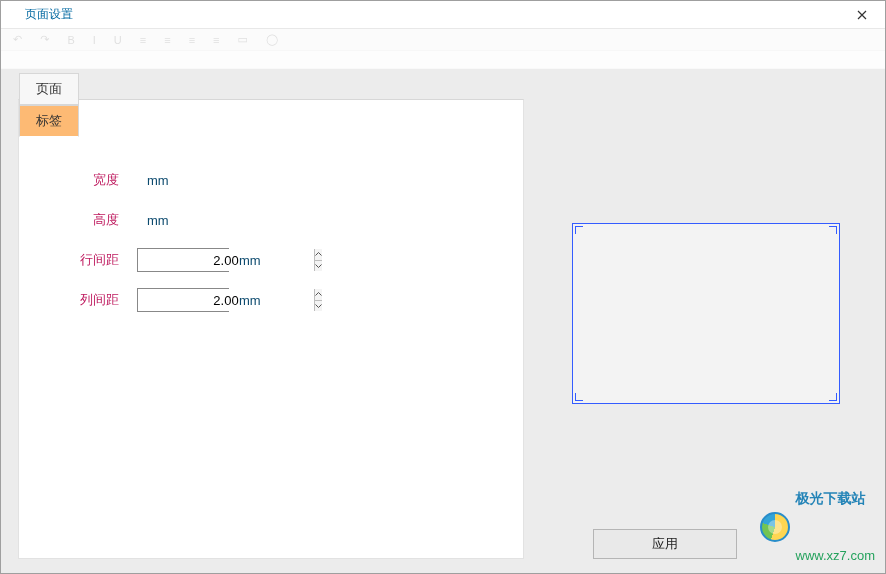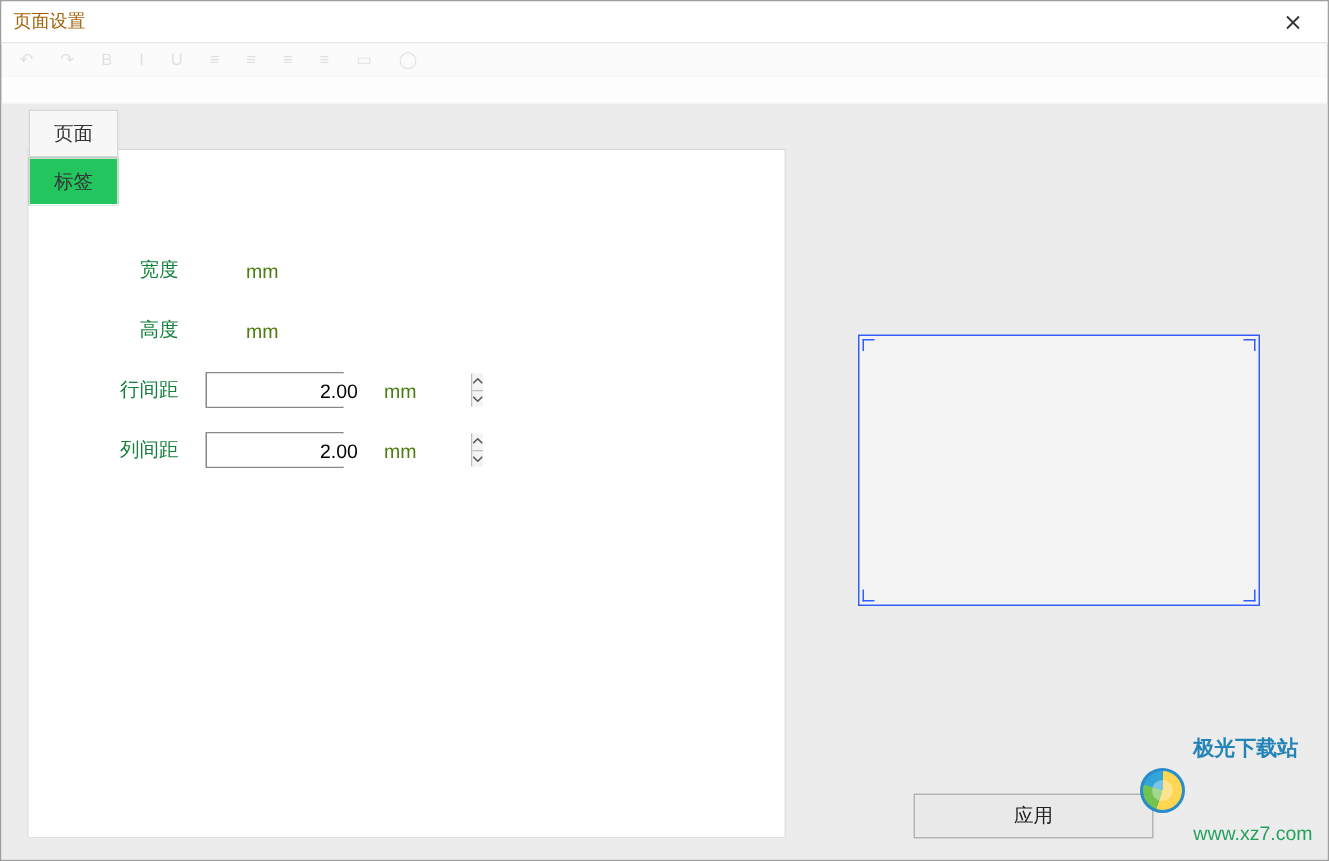--- a/index.html
+++ b/index.html
@@ -29,21 +29,22 @@
   height: 28px;
   display: flex;
   align-items: center;
   padding: 0 0 0 8px;
   background: #ffffff;
   border-bottom: 1px solid #e8e8e8;
   position: relative;
 }
 .titlebar-title {
   font-size: 12px;
-  color: #a16207;
+  color: #0369a1;
+  margin-left: 16px;
 }
 .close-btn {
   position: absolute;
   right: 0;
   top: 0;
   width: 46px;
   height: 28px;
   display: flex;
   align-items: center;
   justify-content: center;
@@ -95,21 +96,21 @@
   color: #333;
   border: 1px solid transparent;
   cursor: pointer;
 }
 .tab.inactive {
   background: #f7f7f7;
   border: 1px solid #d7d7d7;
   border-bottom: 1px solid #d7d7d7;
 }
 .tab.active {
-  background: #22c55e;
+  background: #fdba74;
   border: 1px solid #d7d7d7;
   border-bottom: 1px solid #ffffff;
 }
 
 
 .tab-content {
   position: absolute;
   left: 17px;
   top: 30px;
   width: 506px;
@@ -128,27 +129,27 @@
 .row {
   display: flex;
   align-items: center;
   height: 28px;
   margin-bottom: 12px;
 }
 .row-label {
   width: 70px;
   text-align: right;
   font-size: 13px;
-  color: #15803d;
+  color: #be185d;
   margin-right: 18px;
 }
 .row-unit {
-  margin-left: 27px;
-  font-size: 13px;
-  color: #4d7c0f;
+  margin-left: 10px;
+  font-size: 13px;
+  color: #0c4a6e;
 }
 
 
 .spinner {
   width: 92px;
   height: 24px;
   border: 1px solid #888;
   display: flex;
   background: #fff;
 }
@@ -205,31 +206,30 @@
 .corner.tl { left: 2px; top: 2px; border-right:none; border-bottom:none; }
 .corner.tr { right: 2px; top: 2px; border-left:none; border-bottom:none; }
 .corner.bl { left: 2px; bottom: 2px; border-right:none; border-top:none; }
 .corner.br { right: 2px; bottom: 2px; border-left:none; border-top:none; }
 
 
 .apply-btn {
   position: absolute;
   left: 592px;
   bottom: 14px;
-  width: 160px;
+  width: 144px;
   height: 30px;
   background: #e9e9e9;
   border: 1px solid #b5b5b5;
   display: flex;
   align-items: center;
   justify-content: center;
   font-size: 13px;
   color: #222;
   cursor: pointer;
-  margin-left: 16px;
 }
 
 
 .watermark {
   position: absolute;
   right: 10px;
   bottom: 10px;
   display: flex;
   align-items: center;
   gap: 6px;

